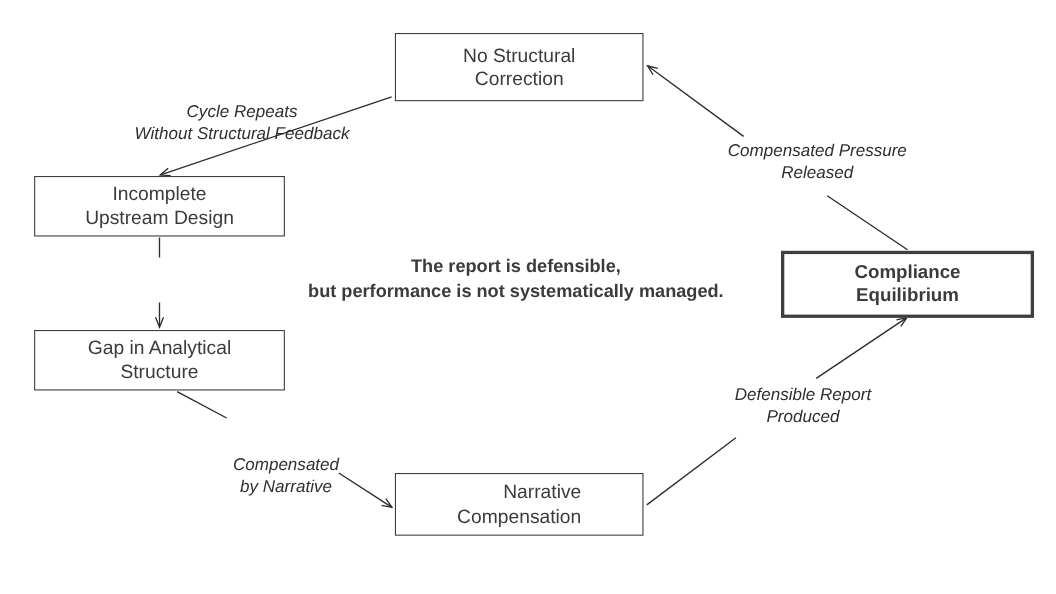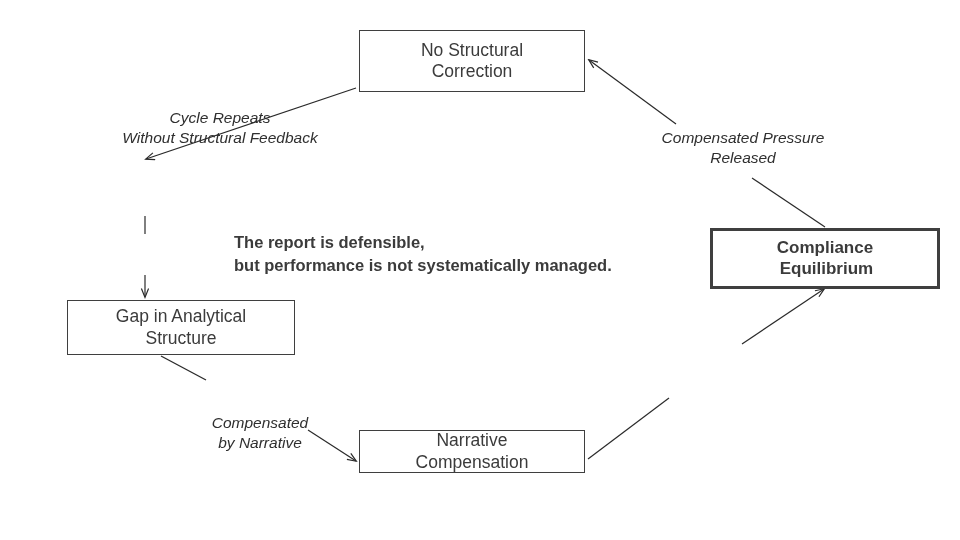--- a/index.html
+++ b/index.html
@@ -39,66 +39,66 @@
     text-align: center;
     line-height: 1.22;
     font-size: 17.5px;
     color: #3b3b3b;
     white-space: pre-line;
   }
   .node.emphasis {
     border: 3.5px solid #3f3f3f;
     font-weight: bold;
     font-size: 17px;
-    text-align: right;
   }
   #node-no-structural-correction {
     left: 355px; top: 30px; width: 226px; height: 62px;
   }
   #node-compliance-equilibrium {
     left: 706px; top: 228px; width: 230px; height: 61px;
   }
   #node-incomplete-upstream-design {
     left: 27px; top: 160px; width: 228px; height: 55px;
   }
   #node-gap-in-analytical-structure {
-    left: 27px; top: 300px; width: 228px; height: 55px; margin-left: 36px;
+    left: 27px; top: 300px; width: 228px; height: 55px;
   }
   #node-narrative-compensation {
-    left: 355px; top: 430px; width: 226px; height: 43px;
+    left: 355px; top: 430px; width: 226px; height: 57px; text-align: right;
   }
   .edge-label {
     position: absolute;
     font-style: italic;
     font-size: 15.5px;
     line-height: 1.32;
     color: #2f2f2f;
     text-align: center;
     white-space: pre-line;
     background: transparent;
   }
   #label-cycle-repeats {
-    left: 86px; top: 92px; width: 260px; margin-top: 16px;
+    left: 86px; top: 92px; width: 260px;
   }
   #label-governance-pressure {
     left: 634px; top: 128px; width: 210px;
   }
   #label-defensible-report {
     left: 626px; top: 350px; width: 200px;
   }
   #label-compensated-by-narrative {
     left: 166px; top: 385px; width: 180px; margin-top: 28px;
   }
   #label-undefined-analytical-logic {
     left: 51px; top: 235px; width: 180px;
   }
   #center-note {
     position: absolute;
     left: 230px; top: 231px;
     width: 470px;
+    text-align: center;
     font-weight: bold;
     font-size: 16.5px;
     line-height: 1.38;
     color: #3b3b3b;
     white-space: pre-line;
   }
 </style>
 </head>
 <body>
 
@@ -129,34 +129,38 @@
 
     <path d="M672,124 L585,60" fill="none" stroke="#2a2a2a" stroke-width="1.2" marker-end="url(#arrow)"></path>
   </svg>
 
   <div class="node" id="node-no-structural-correction">No Structural
 Correction</div>
 
   <div class="node emphasis" id="node-compliance-equilibrium">Compliance
 Equilibrium</div>
 
+  <div class="node" id="node-incomplete-upstream-design">Incomplete
+Upstream Design</div>
 
   <div class="node" id="node-gap-in-analytical-structure">Gap in Analytical
 Structure</div>
 
   <div class="node" id="node-narrative-compensation">Narrative
 Compensation</div>
 
   <div class="edge-label" id="label-cycle-repeats">Cycle Repeats
 Without Structural Feedback</div>
 
 
   <div class="edge-label" id="label-compensated-by-narrative">Compensated
 by Narrative</div>
 
+  <div class="edge-label" id="label-defensible-report">Defensible Report
+Produced</div>
 
   <div class="edge-label" id="label-governance-pressure">Compensated Pressure
 Released</div>
 
   <div id="center-note">The report is defensible,
 but performance is not systematically managed.</div>
 
 </div>
 
 </body></html>

